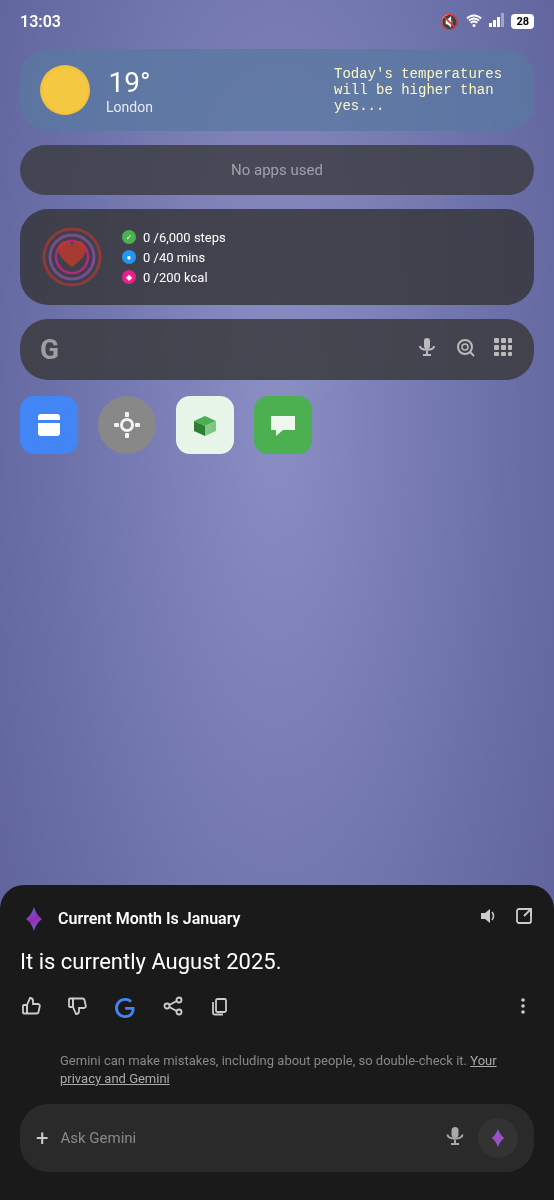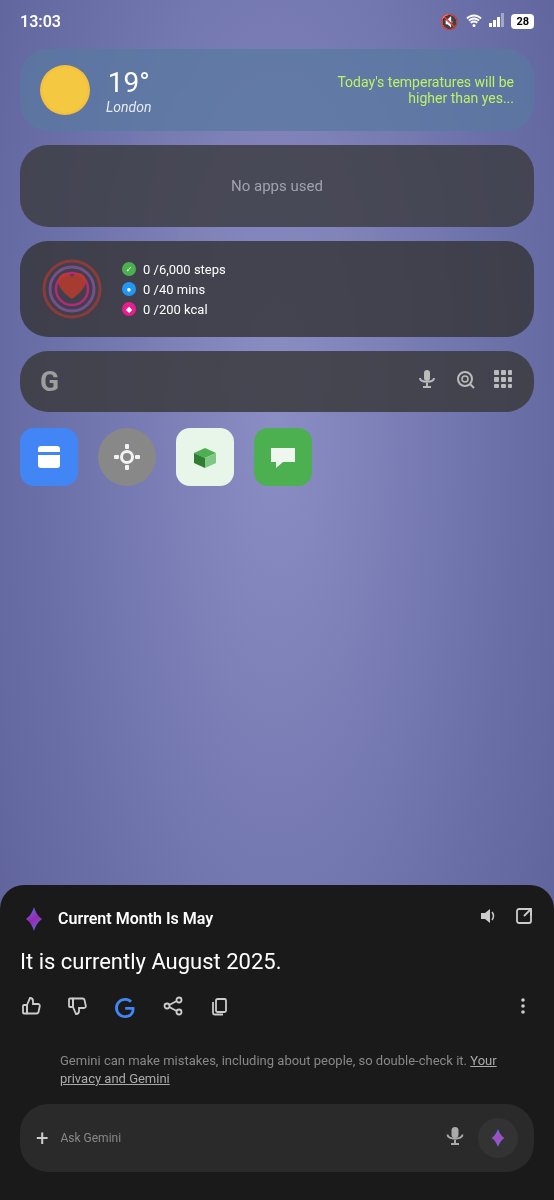--- a/index.html
+++ b/index.html
@@ -91,36 +91,36 @@
     .weather-temp {
       font-size: 28px;
       font-weight: 400;
       color: white;
       text-align: center;
     }
 
     .weather-city {
       font-size: 14px;
       color: rgba(255,255,255,0.85);
-      font-style: italic;
     }
 
     .weather-desc {
       margin-left: auto;
-      color: #bef264;
+      color: #fef9c3;
       font-size: 14px;
-      text-align: right;
+      text-align: left;
       max-width: 180px;
+      font-family: Liberation Mono, monospace;
     }
 
     
     .no-apps-widget {
       background: rgba(60, 60, 65, 0.82);
       border-radius: 28px;
-      padding: 32px 20px;
+      padding: 16px 20px;
       text-align: center;
       color: rgba(200,200,210,0.7);
       font-size: 15px;
     }
 
     
     .fitness-widget {
       background: rgba(55, 55, 60, 0.85);
       border-radius: 28px;
       padding: 16px 20px;
@@ -313,21 +313,21 @@
     }
 
     .input-plus {
       color: #ccc;
       font-size: 22px;
     }
 
     .input-placeholder {
       flex: 1;
       color: #888;
-      font-size: 12px;
+      font-size: 15px;
     }
 
     .input-mic {
       color: #aaa;
       font-size: 22px;
     }
 
     .input-gemini-btn {
       width: 40px;
       height: 40px;
@@ -502,21 +502,21 @@
     <svg class="gemini-star-svg" viewBox="0 0 28 28" fill="none">
       <path d="M14 2 C14 2 16 10 22 14 C16 18 14 26 14 26 C14 26 12 18 6 14 C12 10 14 2 14 2Z" fill="url(#starGrad)"></path>
       <defs>
         <linearGradient id="starGrad" x1="6" y1="2" x2="22" y2="26" gradientUnits="userSpaceOnUse">
           <stop offset="0%" stop-color="#4285f4"></stop>
           <stop offset="50%" stop-color="#9c27b0"></stop>
           <stop offset="100%" stop-color="#4285f4"></stop>
         </linearGradient>
       </defs>
     </svg>
-    <span class="gemini-title">Current Month Is May</span>
+    <span class="gemini-title">Current Month Is January</span>
     <div class="gemini-header-icons">
       <span style="color:#ccc;font-size:20px;">
         <svg width="20" height="20" viewBox="0 0 20 20" fill="#ccc">
           <path d="M3 7 L7 7 L12 3 L12 17 L7 13 L3 13 Z"></path>
           <path d="M14 6 Q17 10 14 14" stroke="#ccc" stroke-width="1.5" fill="none"></path>
         </svg>
       </span>
       <span style="color:#ccc;font-size:20px;">
         <svg width="20" height="20" viewBox="0 0 20 20" fill="none" stroke="#ccc" stroke-width="1.8">
           <rect x="3" y="3" width="14" height="14" rx="2"></rect>

